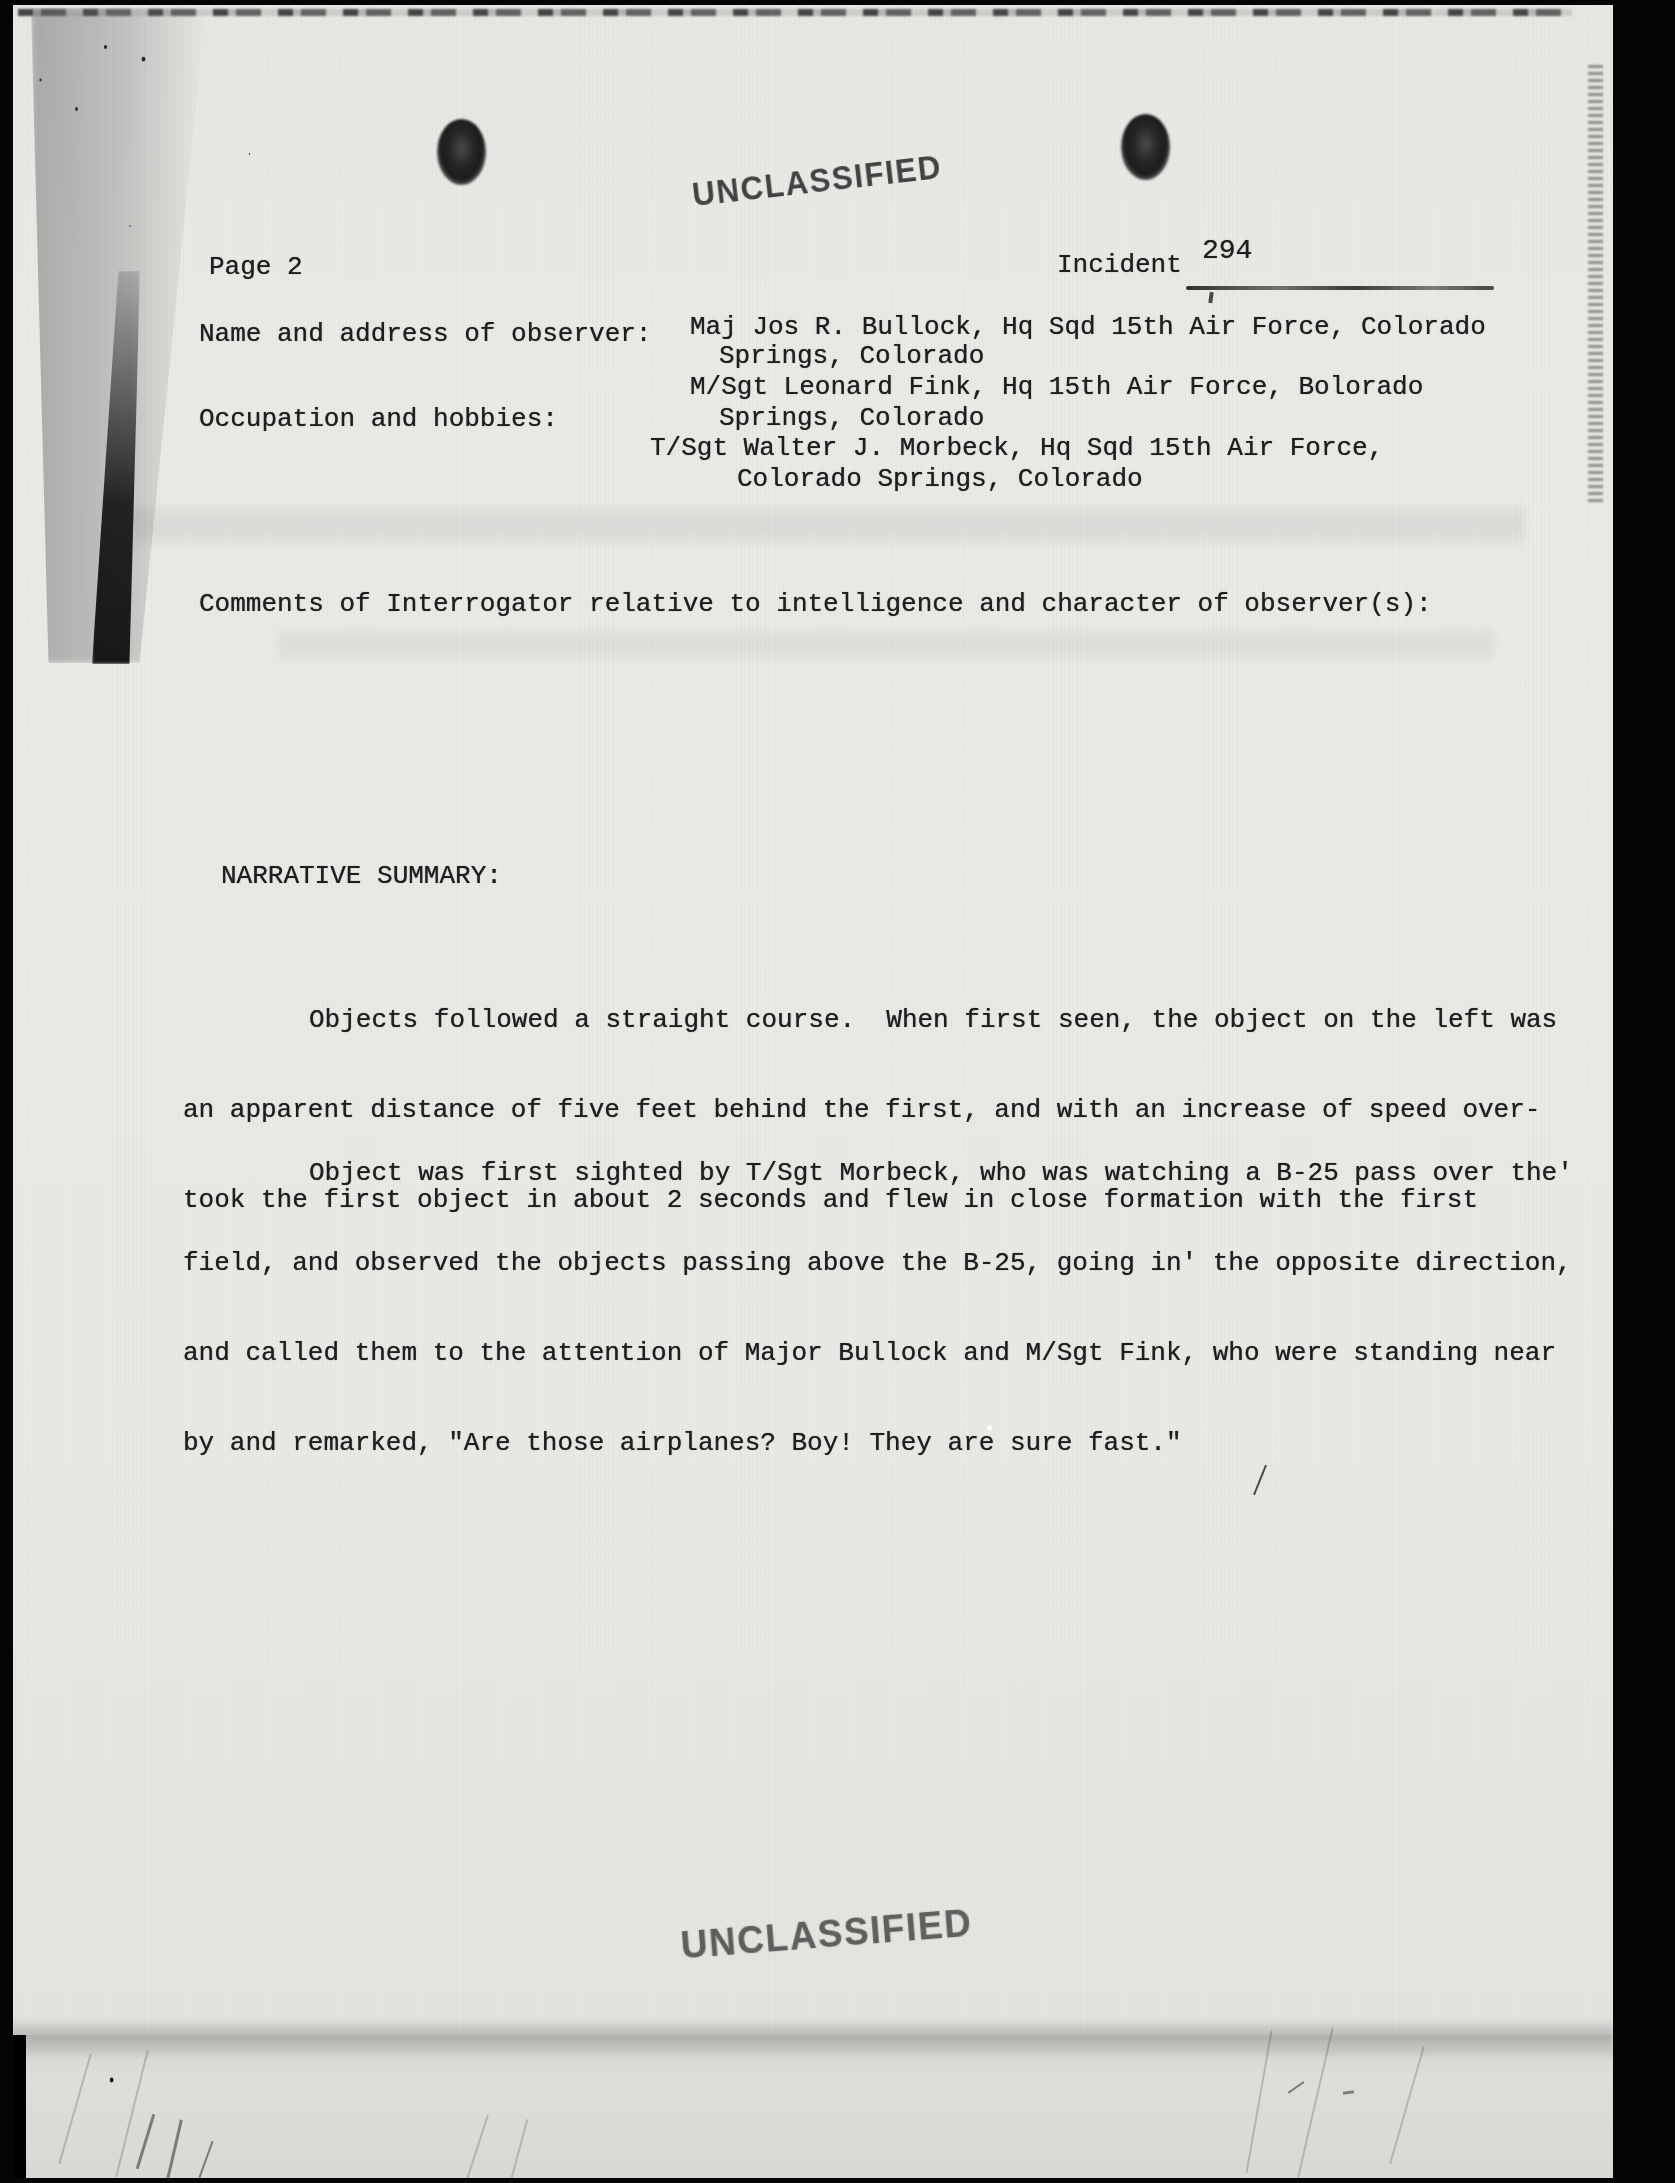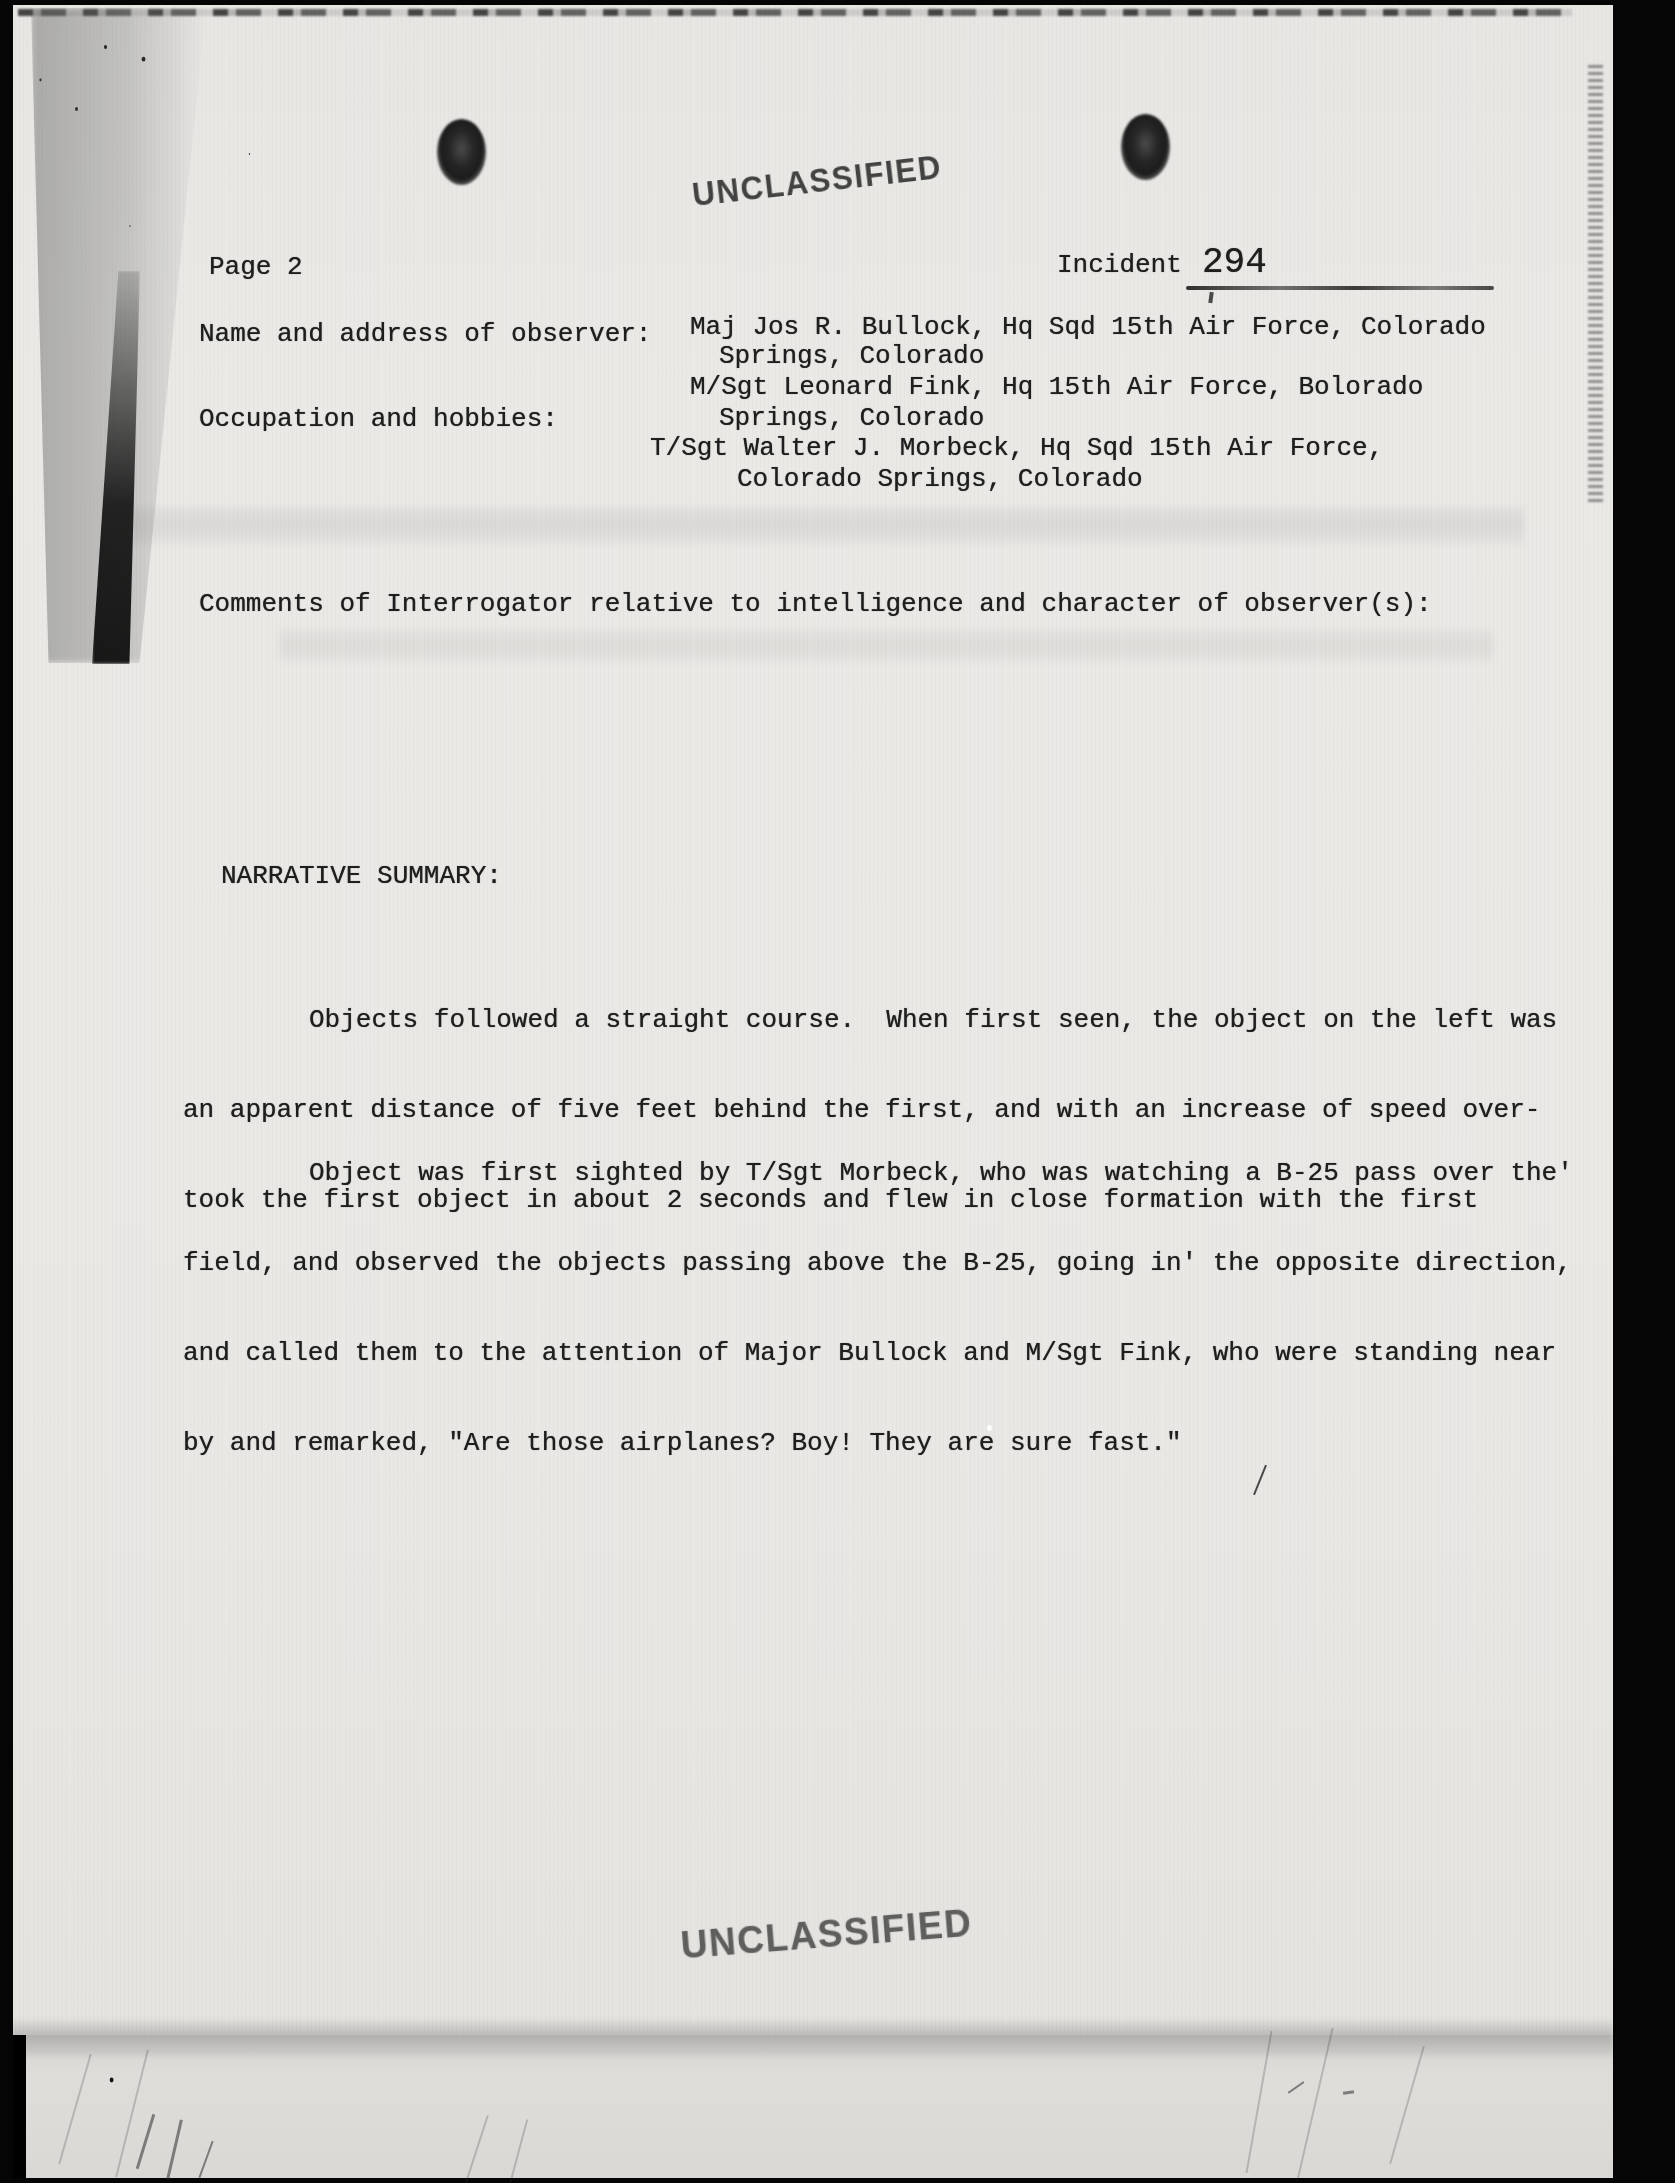--- a/index.html
+++ b/index.html
@@ -73,21 +73,21 @@
          opacity:.88;filter:blur(0.5px);}
   .stamp-bottom{left:676px;top:1913px;font-size:38px;transform:rotate(-4.5deg) scaleX(0.97);
          opacity:.72;filter:blur(0.7px);
          text-shadow:0 0 1.3px rgba(40,40,40,0.5);}
 
   .underline{position:absolute;left:1186px;top:286px;width:308px;height:3.9px;border-radius:2.2px;
          background:linear-gradient(90deg,rgba(15,15,15,0.85),rgba(15,15,15,0.55) 30%,rgba(15,15,15,0.8) 55%,rgba(15,15,15,0.5) 80%,rgba(15,15,15,0.75));
          filter:blur(0.5px);}
   .underline-tick{position:absolute;left:1209px;top:292px;width:3.5px;height:11.4px;background:rgba(20,20,20,0.75);
          transform:rotate(8deg);filter:blur(0.4px);}
-  .incident-number{font-size:36px;margin-top:12px;}
+  .incident-number{font-size:28px;}
 </style>
 </head>
 <body>
 
 <div class="paper"></div>
 <div class="under-sheet"></div>
 <div class="paper-bottom-shadow"></div>
 <div class="edge-left"></div>
 <div class="edge-right"></div>
 <div class="edge-top"></div>

